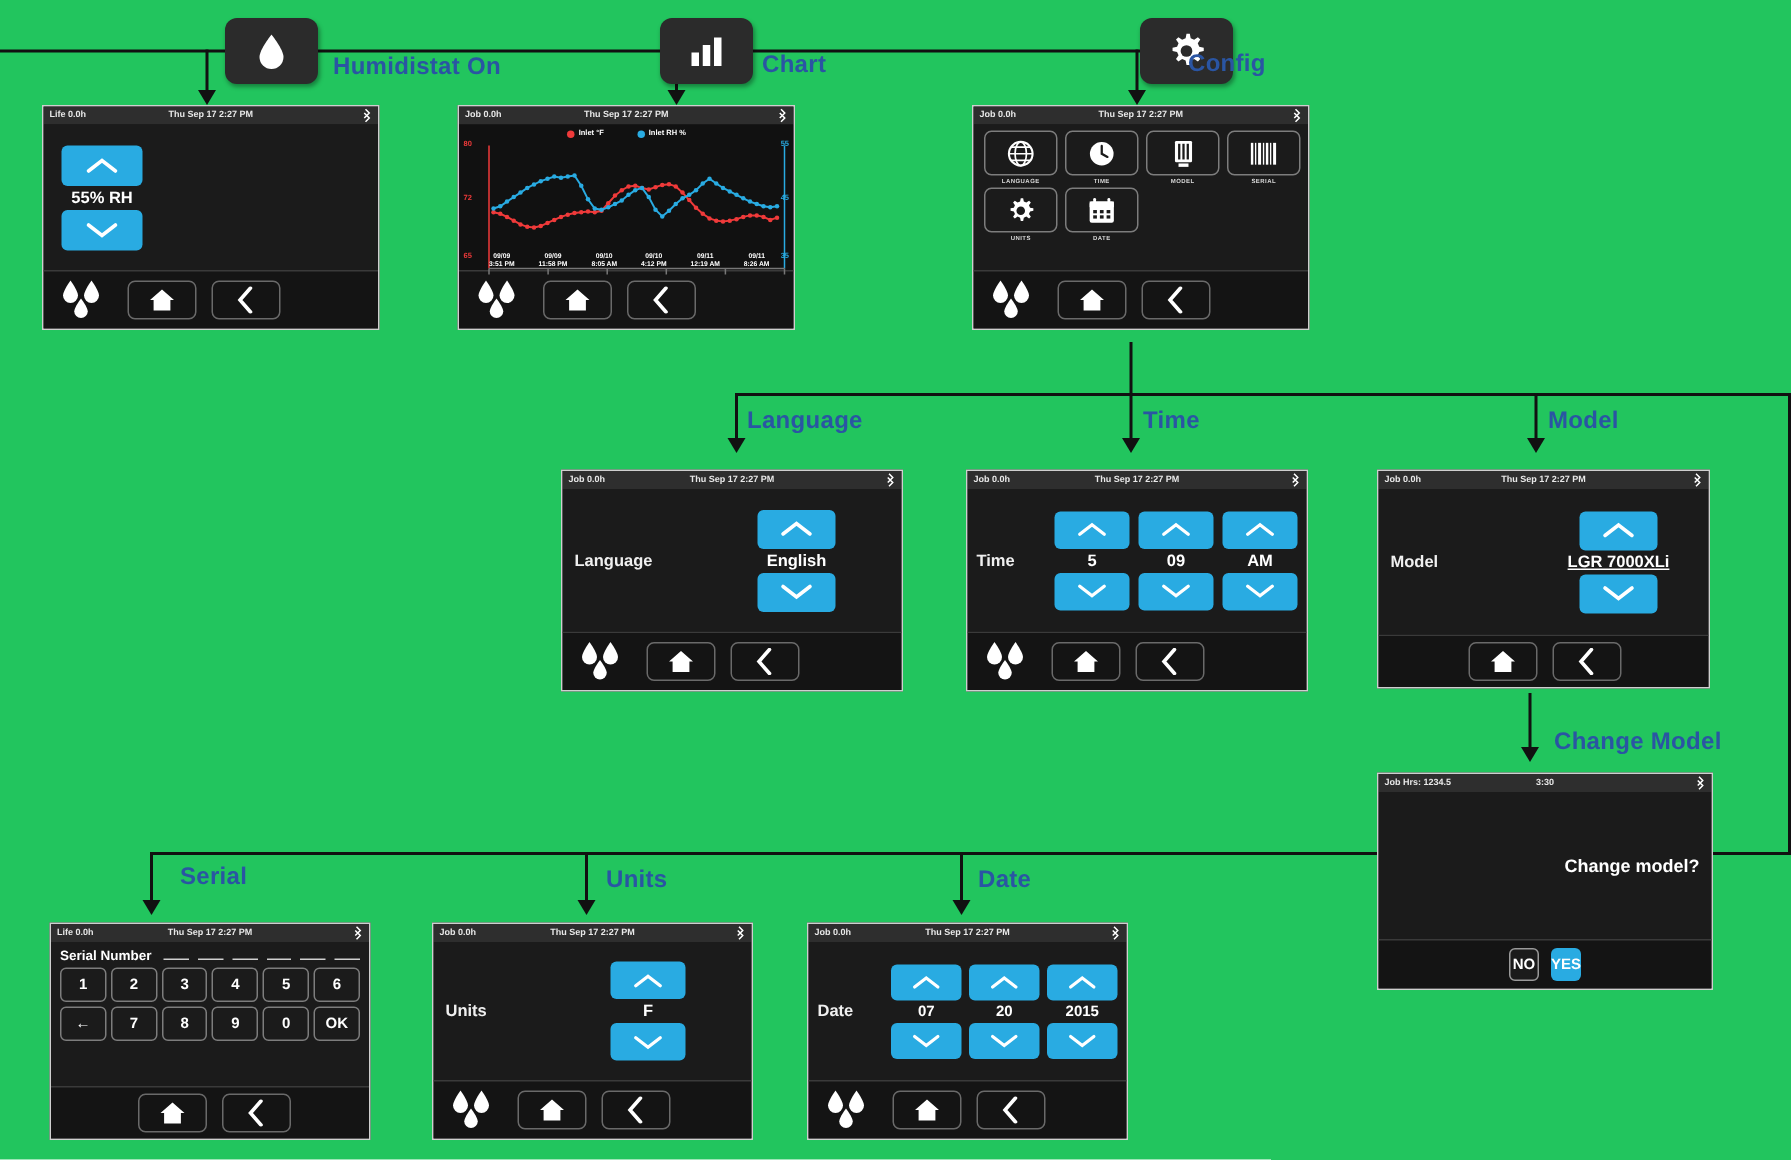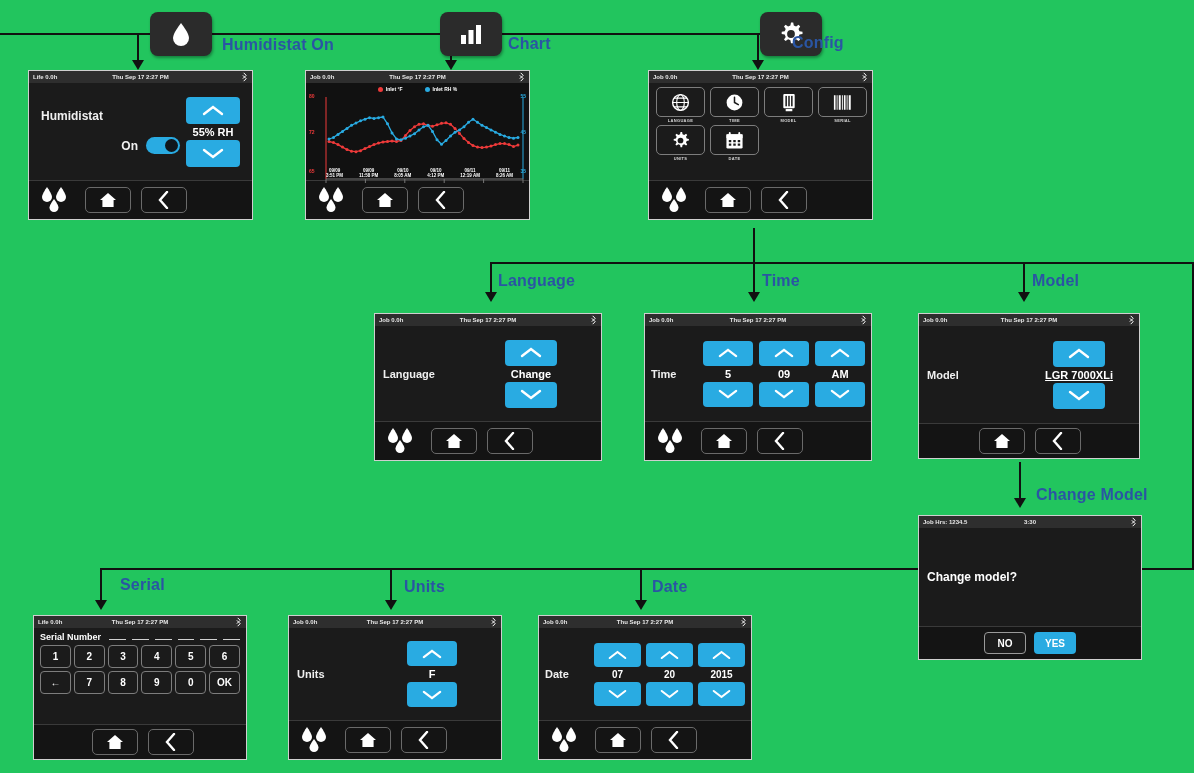--- a/index.html
+++ b/index.html
@@ -168,23 +168,23 @@
   .legitem { display: flex; align-items: center; gap: 3px; }
   .legdot { width: 5px; height: 5px; border-radius: 50%; }
   .axlabel { position: absolute; font-size: 5px; font-weight: bold; }
   .xticks {
     position: absolute; left: 18px; right: 14px; bottom: 0;
     display: flex; justify-content: space-between;
   }
   .xtick { color: #ffffff; font-size: 4.5px; font-weight: bold; text-align: center; line-height: 1.25; }
 
   
-  .dlg-msg { color: #ffffff; font-weight: bold; font-size: 12px; width: 100%; text-align: left; }
+  .dlg-msg { color: #ffffff; font-weight: bold; font-size: 12px; width: 100%; text-align: right; }
   .dlgbtn {
-    width: 42px; height: 22px;
+    width: 20px; height: 22px;
     border-radius: 4px;
     display: flex; align-items: center; justify-content: center;
     font-weight: bold; font-size: 10px; color: #ffffff;
   }
   .dlgbtn.no { border: 1px solid #9a9a9a; background: #1b1b1b; }
   .dlgbtn.yes { background: #29ABE2; }
 
   .toggle {
     width: 34px; height: 17px; border-radius: 9px;
     background: #29ABE2; position: relative; flex: 0 0 auto;
@@ -270,27 +270,20 @@
     <div class="statusbar">
       <span class="sb-left">Life 0.0h</span>
       <span class="sb-center">Thu Sep 17  2:27 PM</span>
       <span class="sb-right">
         <svg width="7" height="10" viewBox="0 0 8 12">
             <path d="M3 1 L6 4 L2 8 M3 11 L6 8 L2 4" stroke="#ffffff" stroke-width="1.2" fill="none"></path>
           </svg>
       </span>
     </div>
     <div class="body" style="padding:6px 12px;">
-      <div style="flex:1 1 auto; display:flex; flex-direction:column; gap:14px;">
-        <div class="fieldlabel" style="font-size:12px;">Humidistat</div>
-        <div style="display:flex; align-items:center; gap:8px; justify-content:flex-end; padding-right:6px;">
-          <span class="fieldlabel" style="font-size:12px;">On</span>
-          <span class="toggle"></span>
-        </div>
-      </div>
       <div class="stepper" style="width:54px;">
         <div class="bluebtn" style="width:54px; height:27px;">
           <svg width="22" height="11" viewBox="0 0 22 11">
               <path d="M2 9 L11 2 L20 9" stroke="#ffffff" stroke-width="2.4" fill="none" stroke-linecap="round"></path>
             </svg>
         </div>
         <div class="val" style="font-size:11px;">55% RH</div>
         <div class="bluebtn" style="width:54px; height:27px;">
           <svg width="22" height="11" viewBox="0 0 22 11">
               <path d="M2 2 L11 9 L20 2" stroke="#ffffff" stroke-width="2.4" fill="none" stroke-linecap="round"></path>
@@ -604,21 +597,21 @@
       </span>
     </div>
     <div class="body">
       <div class="fieldlabel" style="flex:1 1 auto; font-size:11px;">Language</div>
       <div class="stepper" style="width:52px; margin-right:36px;">
         <div class="bluebtn" style="width:52px; height:26px;">
           <svg width="22" height="11" viewBox="0 0 22 11">
               <path d="M2 9 L11 2 L20 9" stroke="#ffffff" stroke-width="2.4" fill="none" stroke-linecap="round"></path>
             </svg>
         </div>
-        <div class="val" style="font-size:11px;">Change</div>
+        <div class="val" style="font-size:11px;">English</div>
         <div class="bluebtn" style="width:52px; height:26px;">
           <svg width="22" height="11" viewBox="0 0 22 11">
               <path d="M2 2 L11 9 L20 2" stroke="#ffffff" stroke-width="2.4" fill="none" stroke-linecap="round"></path>
             </svg>
         </div>
       </div>
     </div>
     <div class="navbar">
       <span class="drops">
         <svg width="38" height="28" viewBox="0 0 38 28">

